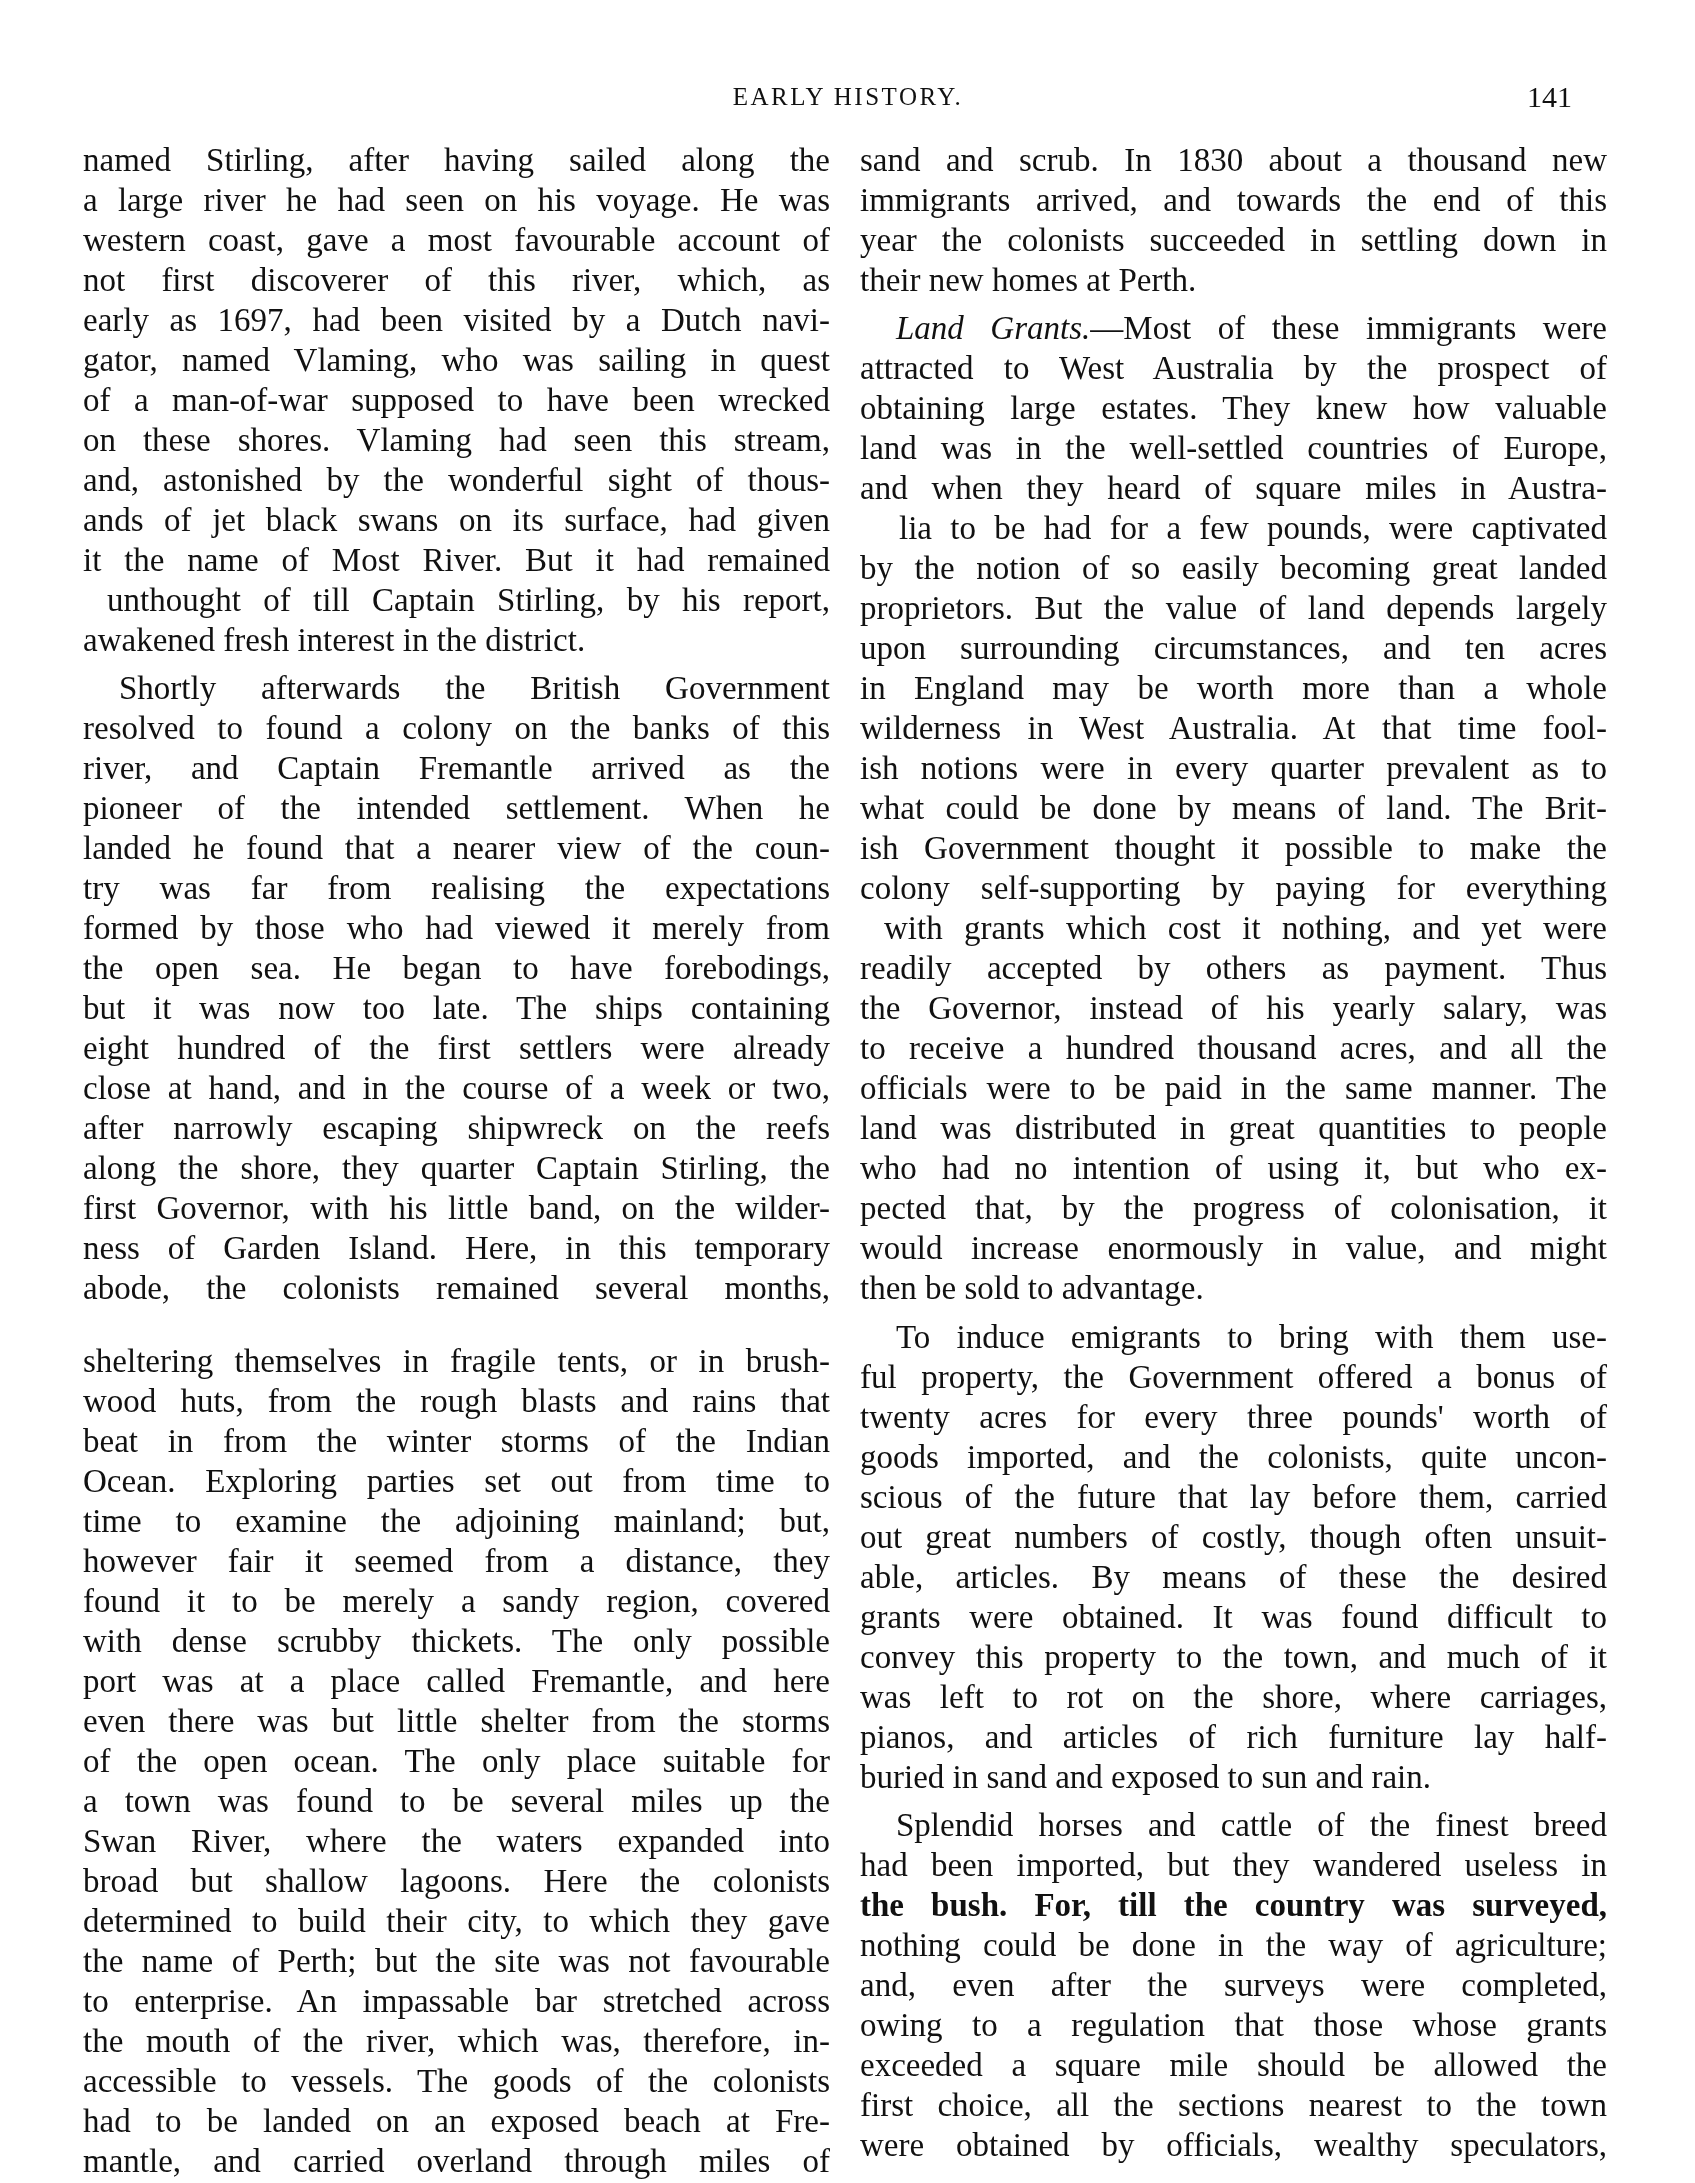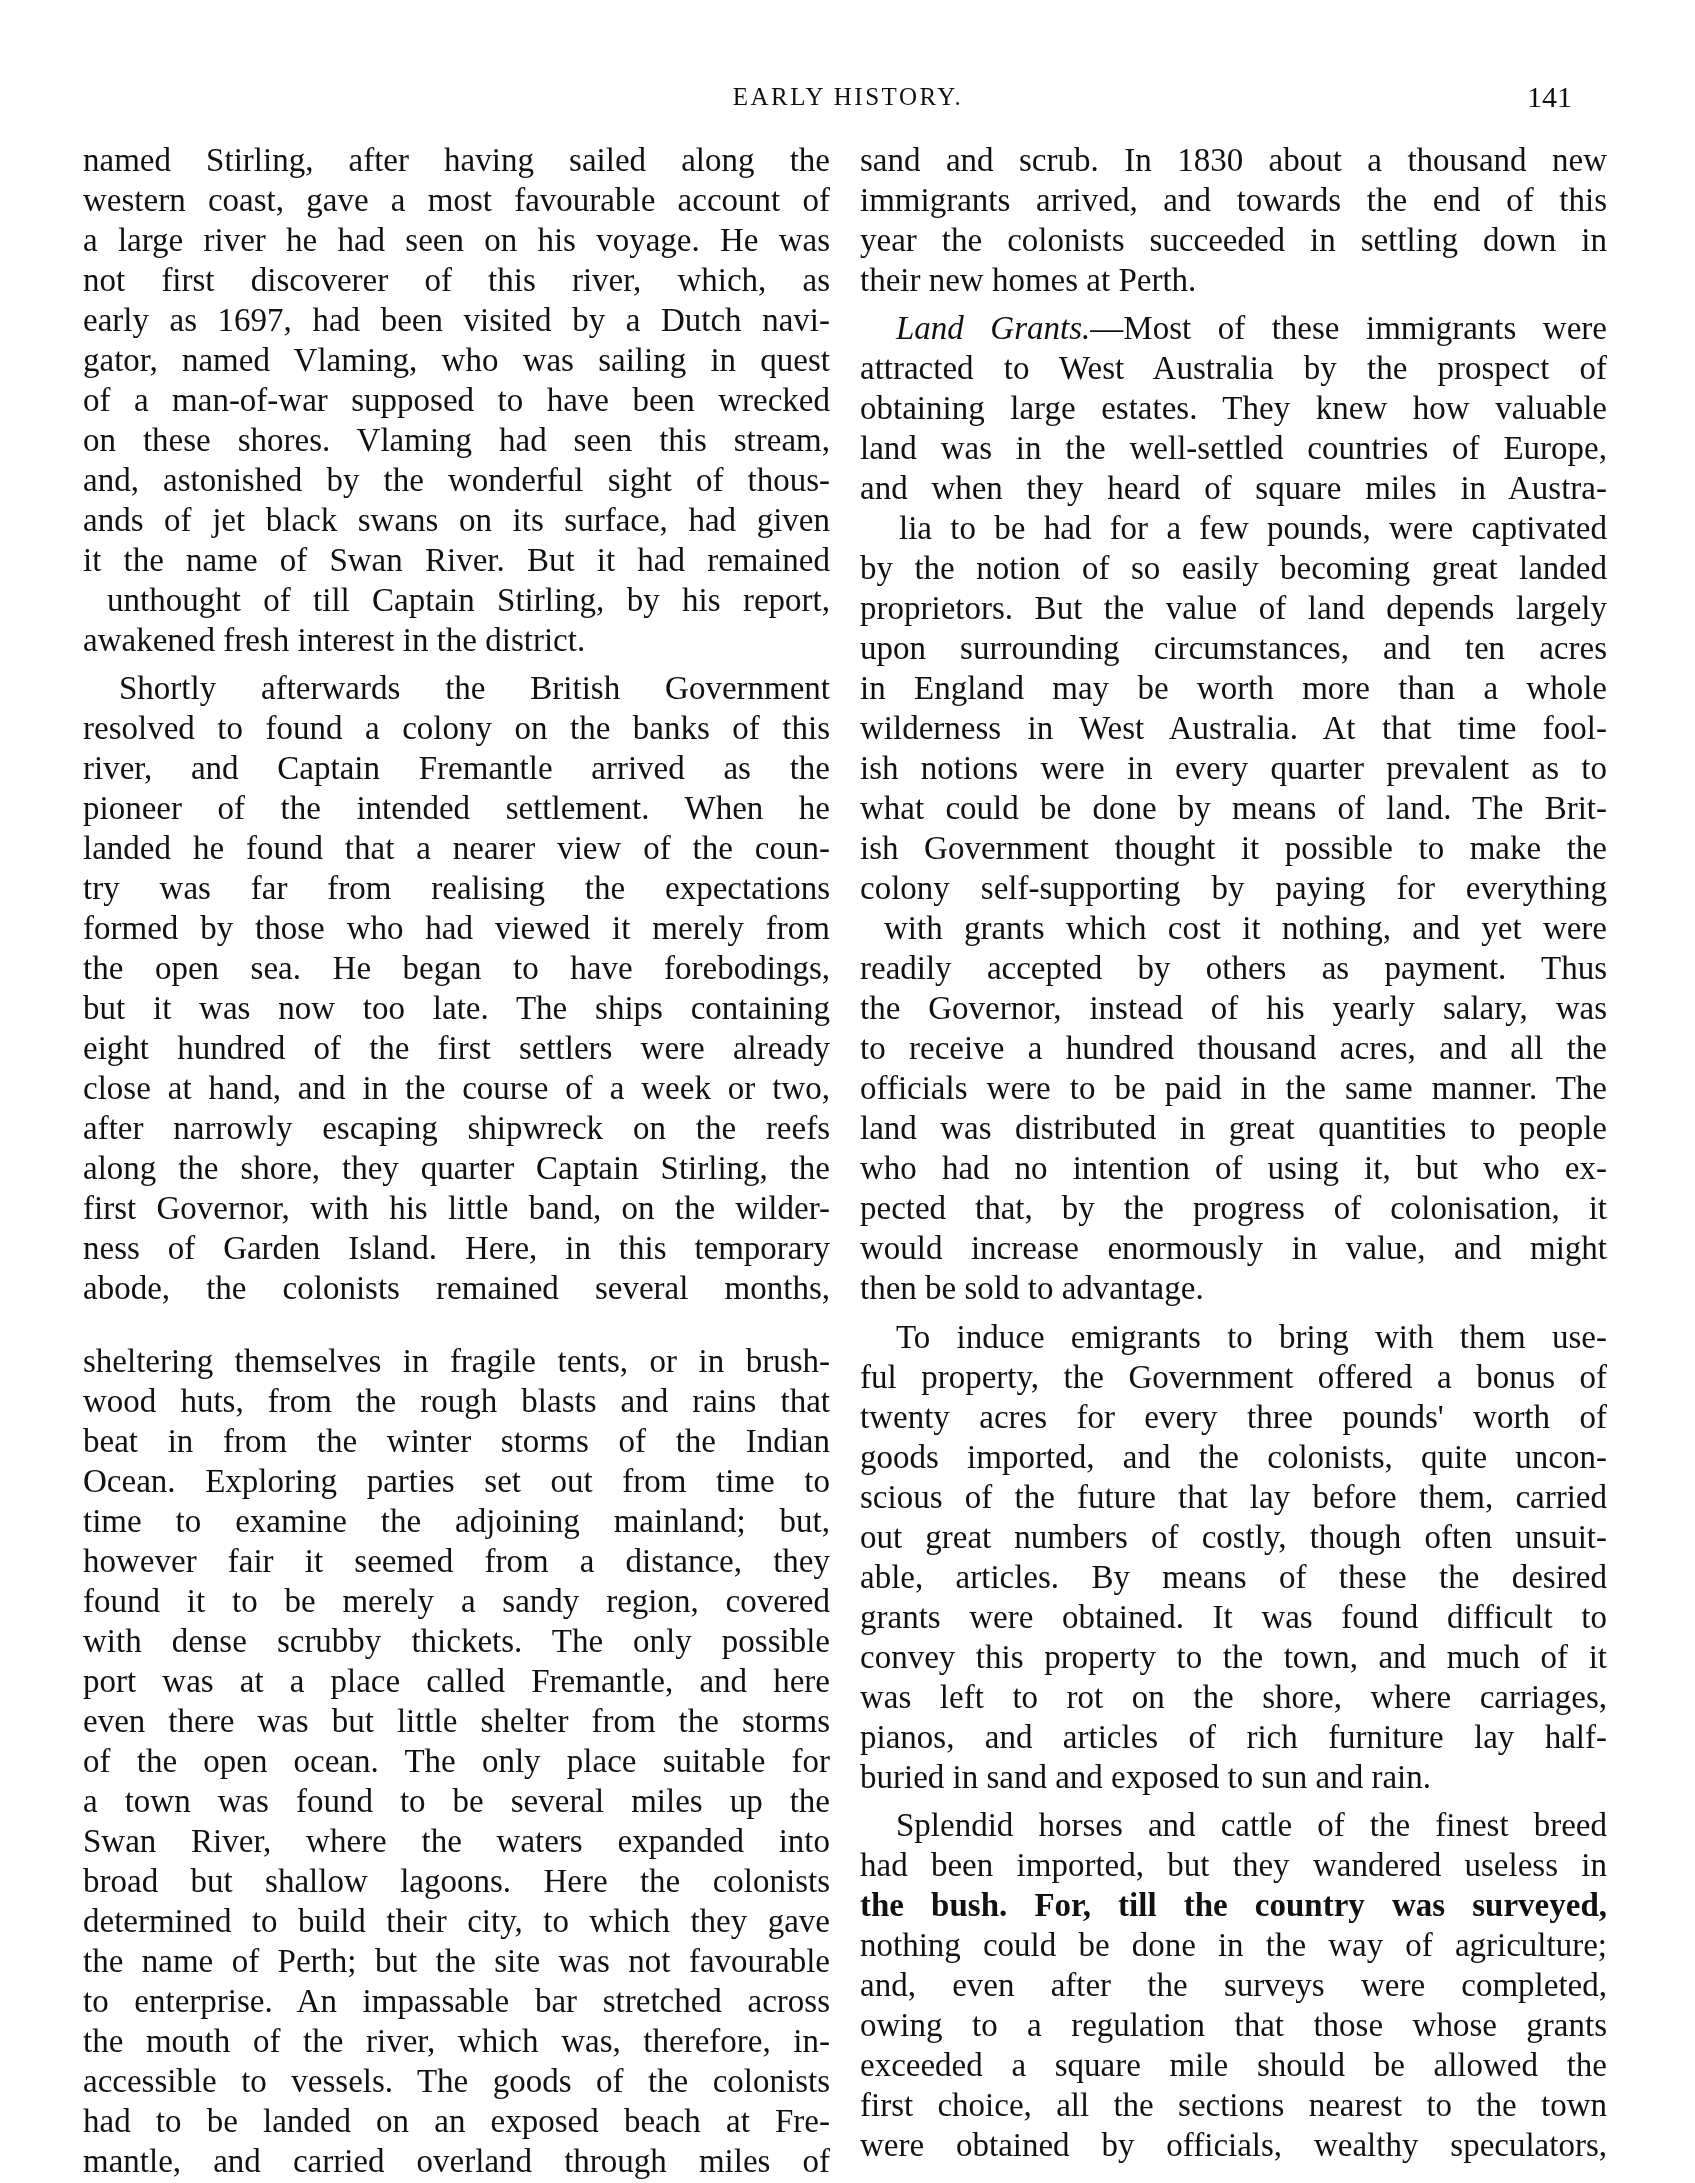--- a/index.html
+++ b/index.html
@@ -37,30 +37,30 @@
 <body>
 
 <div class="running-head">
   <div class="running-title">EARLY HISTORY.</div>
   <div class="page-number">141</div>
 </div>
 
 <div class="column col-left">
   <div id="lp0">
       <span class="line" style="white-space: normal; overflow: hidden;">named Stirling, after having sailed along the</span>
+      <span class="line" style="white-space: normal; overflow: hidden;">a large river he had seen on his voyage. He was</span>
       <span class="line" style="white-space: normal; overflow: hidden;">western coast, gave a most favourable account of</span>
-      <span class="line" style="white-space: normal; overflow: hidden;">a large river he had seen on his voyage. He was</span>
       <span class="line" style="white-space: normal; overflow: hidden;">not first discoverer of this river, which, as</span>
       <span class="line" style="white-space: normal; overflow: hidden;">early as 1697, had been visited by a Dutch navi-</span>
       <span class="line" style="white-space: normal; overflow: hidden;">gator, named Vlaming, who was sailing in quest</span>
       <span class="line" style="white-space: normal; overflow: hidden;">of a man-of-war supposed to have been wrecked</span>
       <span class="line" style="white-space: normal; overflow: hidden;">on these shores. Vlaming had seen this stream,</span>
       <span class="line" style="white-space: normal; overflow: hidden;">and, astonished by the wonderful sight of thous-</span>
       <span class="line" style="white-space: normal; overflow: hidden;">ands of jet black swans on its surface, had given</span>
-      <span class="line" style="white-space: normal; overflow: hidden;">it the name of Swan River. But it had remained</span>
+      <span class="line" style="white-space: normal; overflow: hidden;">it the name of Most River. But it had remained</span>
       <span class="line" style="white-space: normal; overflow: hidden; margin-left: 24px;">unthought of till Captain Stirling, by his report,</span>
       <span class="line last" style="white-space: normal; overflow: hidden;">awakened fresh interest in the district.</span>
     </div>
   <div class="para-gap"></div>
   <div id="lp1">
       <span class="line indent" style="white-space: normal; overflow: hidden;">Shortly afterwards the British Government</span>
       <span class="line" style="white-space: normal; overflow: hidden;">resolved to found a colony on the banks of this</span>
       <span class="line" style="white-space: normal; overflow: hidden;">river, and Captain Fremantle arrived as the</span>
       <span class="line" style="white-space: normal; overflow: hidden;">pioneer of the intended settlement. When he</span>
       <span class="line" style="white-space: normal; overflow: hidden;">landed he found that a nearer view of the coun-</span>

